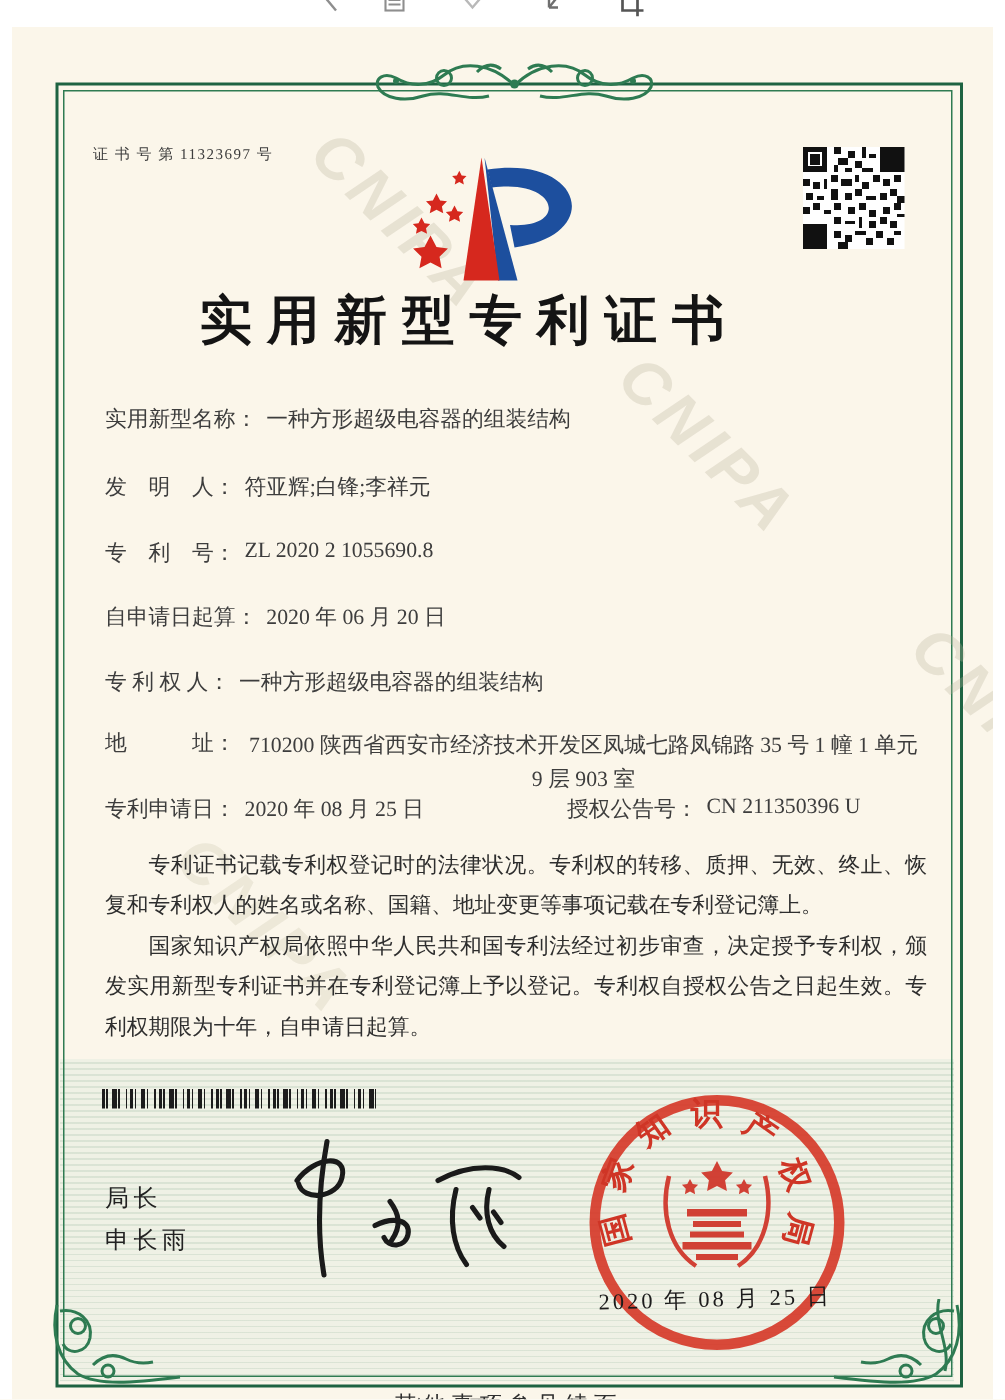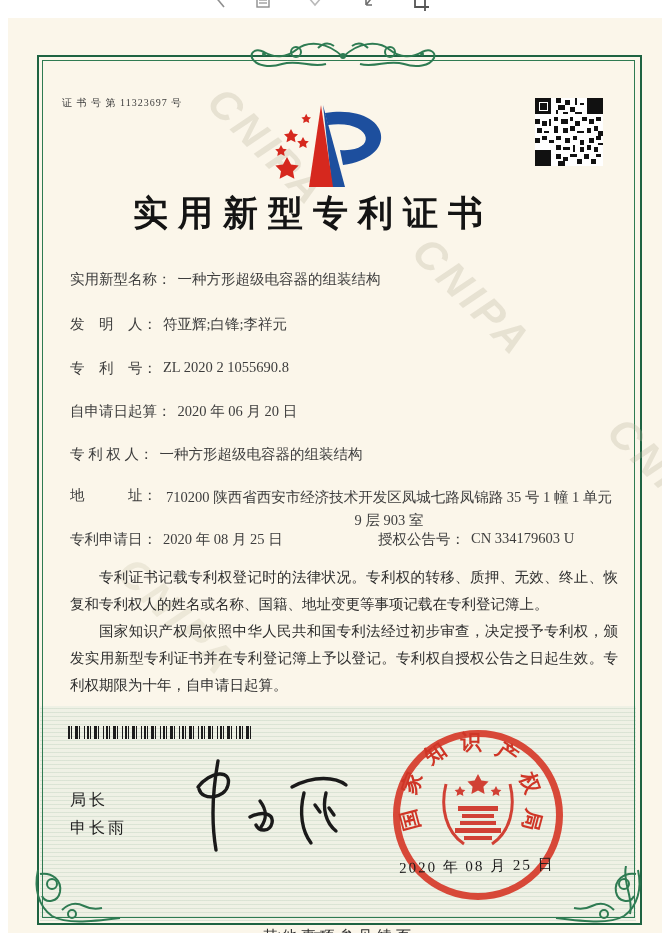--- a/index.html
+++ b/index.html
@@ -205,21 +205,21 @@
       <div class="frow" style="top:468px">
         <span class="flabel">地　　　址：</span>
         <span class="fvalue addr-val">710200 陕西省西安市经济技术开发区凤城七路凤锦路 35 号 1 幢 1 单元 9 层 903 室</span>
       </div>
       <div class="frow" style="top:512px">
         <span class="flabel">专利申请日：</span>
         <span class="fvalue">2020 年 08 月 25 日</span>
       </div>
       <div class="frow" style="top:512px;left:308px">
         <span class="flabel">授权公告号：</span>
-        <span class="fvalue">CN 334179603 U</span>
+        <span class="fvalue">CN 211350396 U</span>
       </div>
     </div>
 
     <div class="body-text">
       <p>专利证书记载专利权登记时的法律状况。专利权的转移、质押、无效、终止、恢复和专利权人的姓名或名称、国籍、地址变更等事项记载在专利登记簿上。</p>
       <p>国家知识产权局依照中华人民共和国专利法经过初步审查，决定授予专利权，颁发实用新型专利证书并在专利登记簿上予以登记。专利权自授权公告之日起生效。专利权期限为十年，自申请日起算。</p>
     </div>
 
     <div class="barcode"></div>
 

